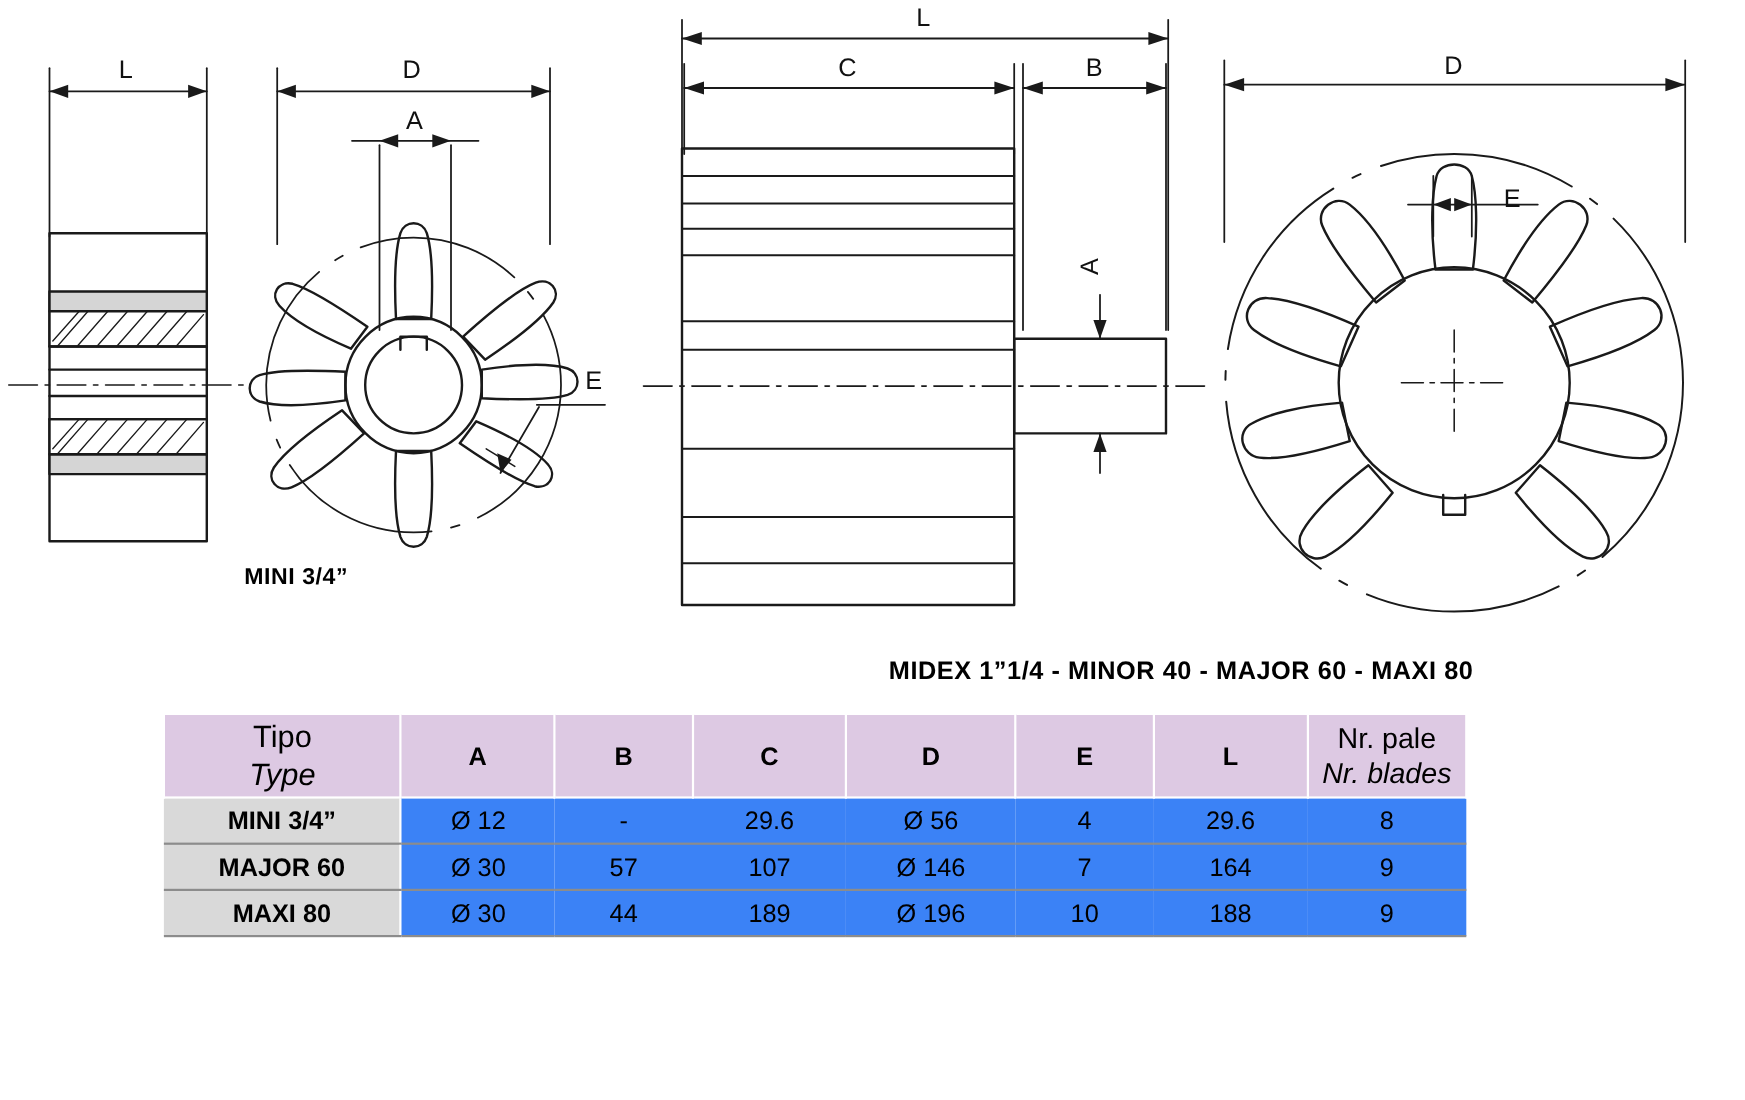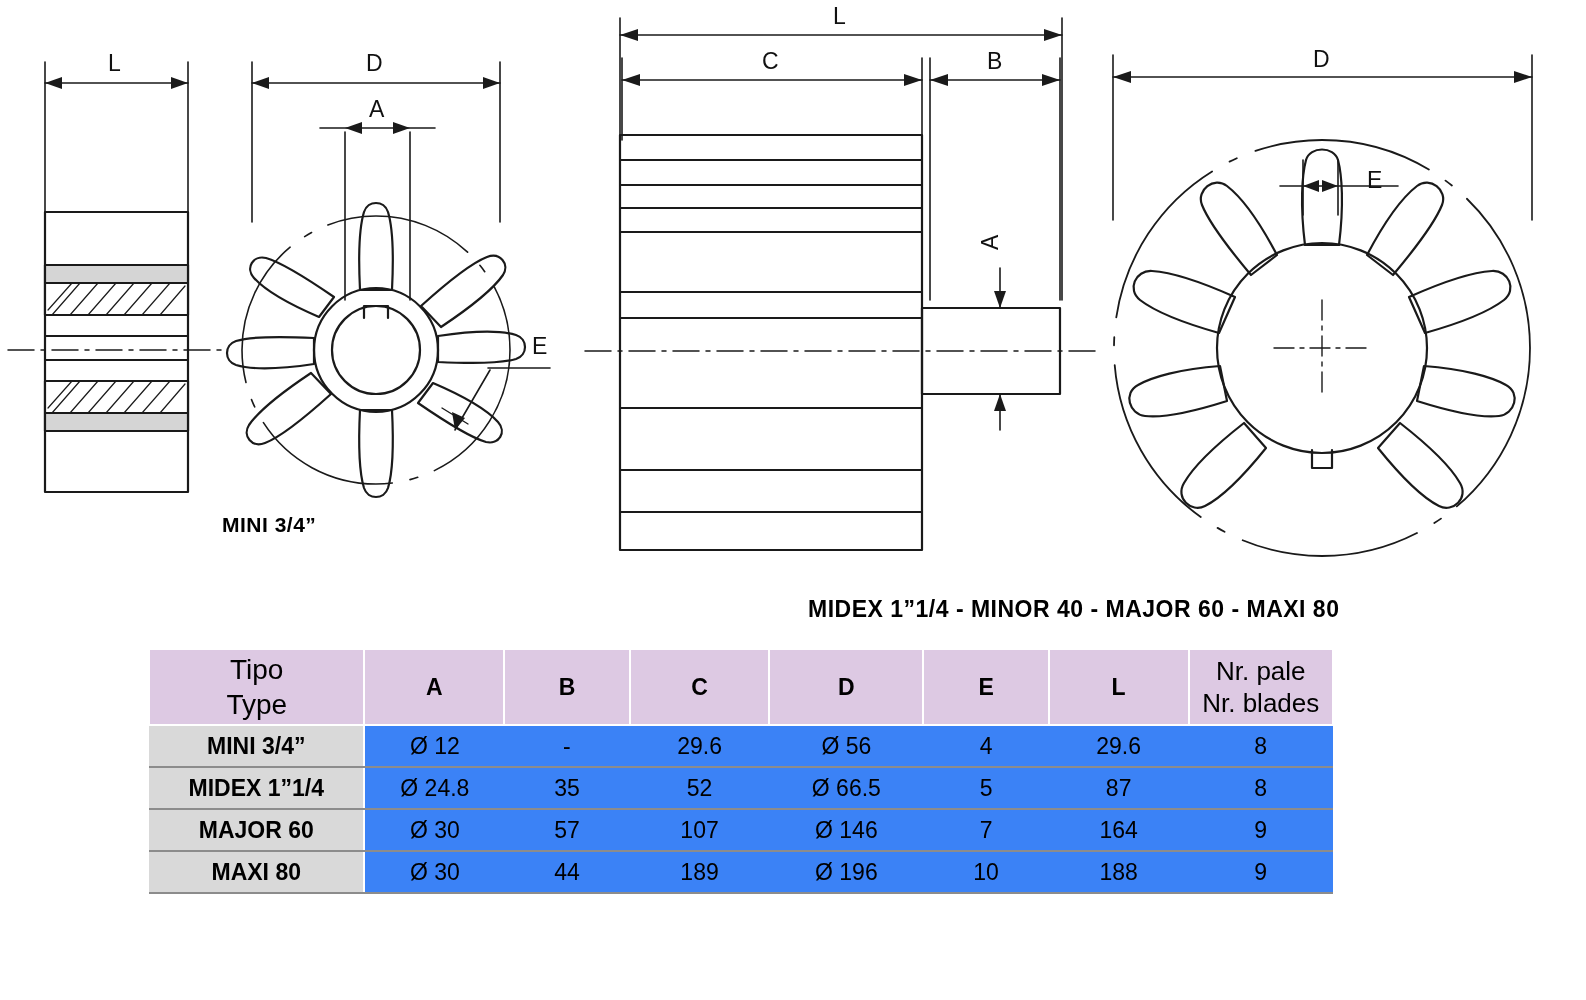--- a/index.html
+++ b/index.html
@@ -67,27 +67,29 @@
     height: 74px;
     font-weight: bold;
     font-size: 23px;
   }
   table.spec thead th.type-head {
     font-weight: normal;
     font-size: 28px;
     line-height: 1.25;
   }
   table.spec thead th.type-head .it {
+    font-style: italic;
   }
   table.spec thead th.blades-head {
     font-weight: normal;
     font-size: 26px;
     line-height: 1.25;
   }
   table.spec thead th.blades-head .it {
+    font-style: italic;
   }
   table.spec tbody td {
     background: #3b82f6;
     border-top: 2px solid #8c8c8c;
     border-bottom: 2px solid #8c8c8c;
     border-left: none;
     border-right: none;
     font-size: 23px;
   }
   table.spec tbody td.rowhead {
@@ -337,30 +339,20 @@
           <td class="rowhead">MINI 3/4”</td>
           <td>Ø 12</td>
           <td>-</td>
           <td>29.6</td>
           <td>Ø 56</td>
           <td>4</td>
           <td>29.6</td>
           <td>8</td>
         </tr>
         <tr>
-          <td class="rowhead">MIDEX 1”1/4</td>
-          <td>Ø 24.8</td>
-          <td>35</td>
-          <td>52</td>
-          <td>Ø 66.5</td>
-          <td>5</td>
-          <td>87</td>
-          <td>8</td>
-        </tr>
-        <tr>
           <td class="rowhead">MAJOR 60</td>
           <td>Ø 30</td>
           <td>57</td>
           <td>107</td>
           <td>Ø 146</td>
           <td>7</td>
           <td>164</td>
           <td>9</td>
         </tr>
         <tr>

